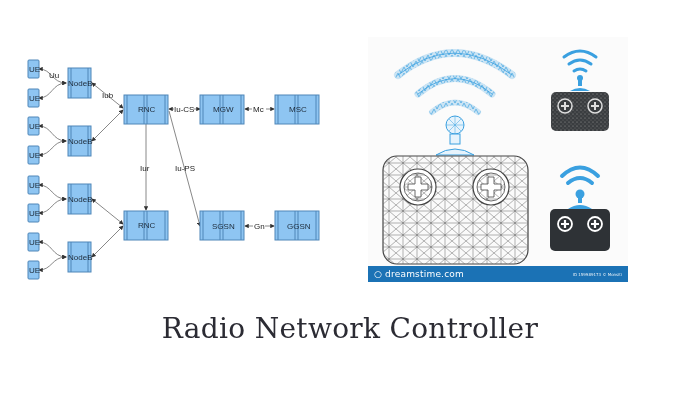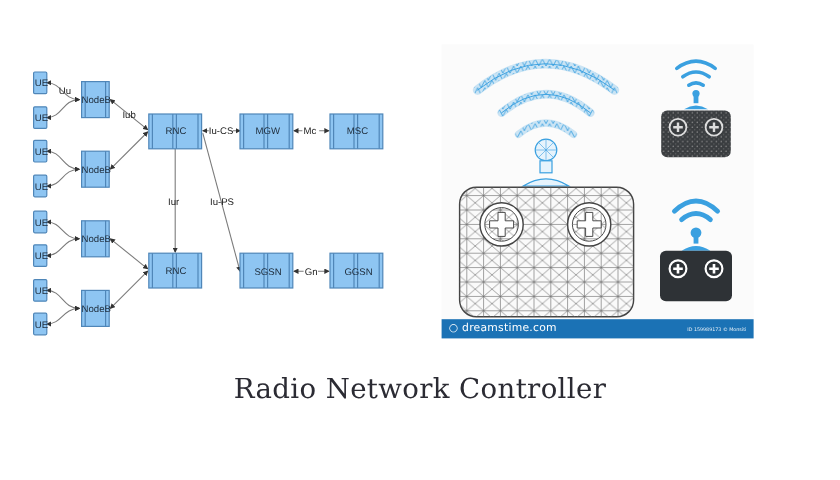--- a/index.html
+++ b/index.html
@@ -8,21 +8,21 @@
   .node rect.main { fill:#8ec5f2; stroke:#4f86b8; stroke-width:1; }
   .node line.div { stroke:#4f86b8; stroke-width:1; }
   .node text { font-family:"Liberation Sans", sans-serif; font-size:8px; fill:#1d2b3a; }
   .edge { stroke:#7a7a7a; stroke-width:0.9; fill:none; }
   .elabel { font-family:"Liberation Sans", sans-serif; font-size:8px; fill:#222; }
   .elabel-bg { fill:#ffffff; }
   #stock { position:absolute; left:368px; top:37px; width:260px; height:245px; background:#fbfbfb; }
   #stock-bar { position:absolute; left:0; bottom:0; width:100%; height:16px; background:#1b72b5; color:#fff; display:flex; align-items:center; justify-content:space-between; padding:0 6px; box-sizing:border-box; }
   #stock-bar .brand { font-family:"DejaVu Sans", sans-serif; font-size:9px; letter-spacing:0.2px; display:flex; align-items:center; gap:3px; }
   #stock-bar .id { font-family:"DejaVu Sans", sans-serif; font-size:4px; opacity:0.9; }
-  #title { position:absolute; left:0; top:312px; width:700px; text-align:center; font-family:"DejaVu Serif", serif; font-size:23px; color:#2b2b33; letter-spacing:0.3px; }
+  #title { position:absolute; left:0; top:312px; width:700px; text-align:center; font-family:"DejaVu Serif", serif; font-size:28px; color:#2b2b33; letter-spacing:0.3px; }
 </style>
 </head>
 <body>
 
 <svg id="diagram" width="340" height="300" viewBox="0 0 340 300" xmlns="http://www.w3.org/2000/svg">
   <defs>
     <marker id="arr" viewBox="0 0 6 6" refX="5" refY="3" markerWidth="5" markerHeight="5" orient="auto-start-reverse">
       <path d="M0,0 L6,3 L0,6 z" fill="#333"></path>
     </marker>
   </defs>

